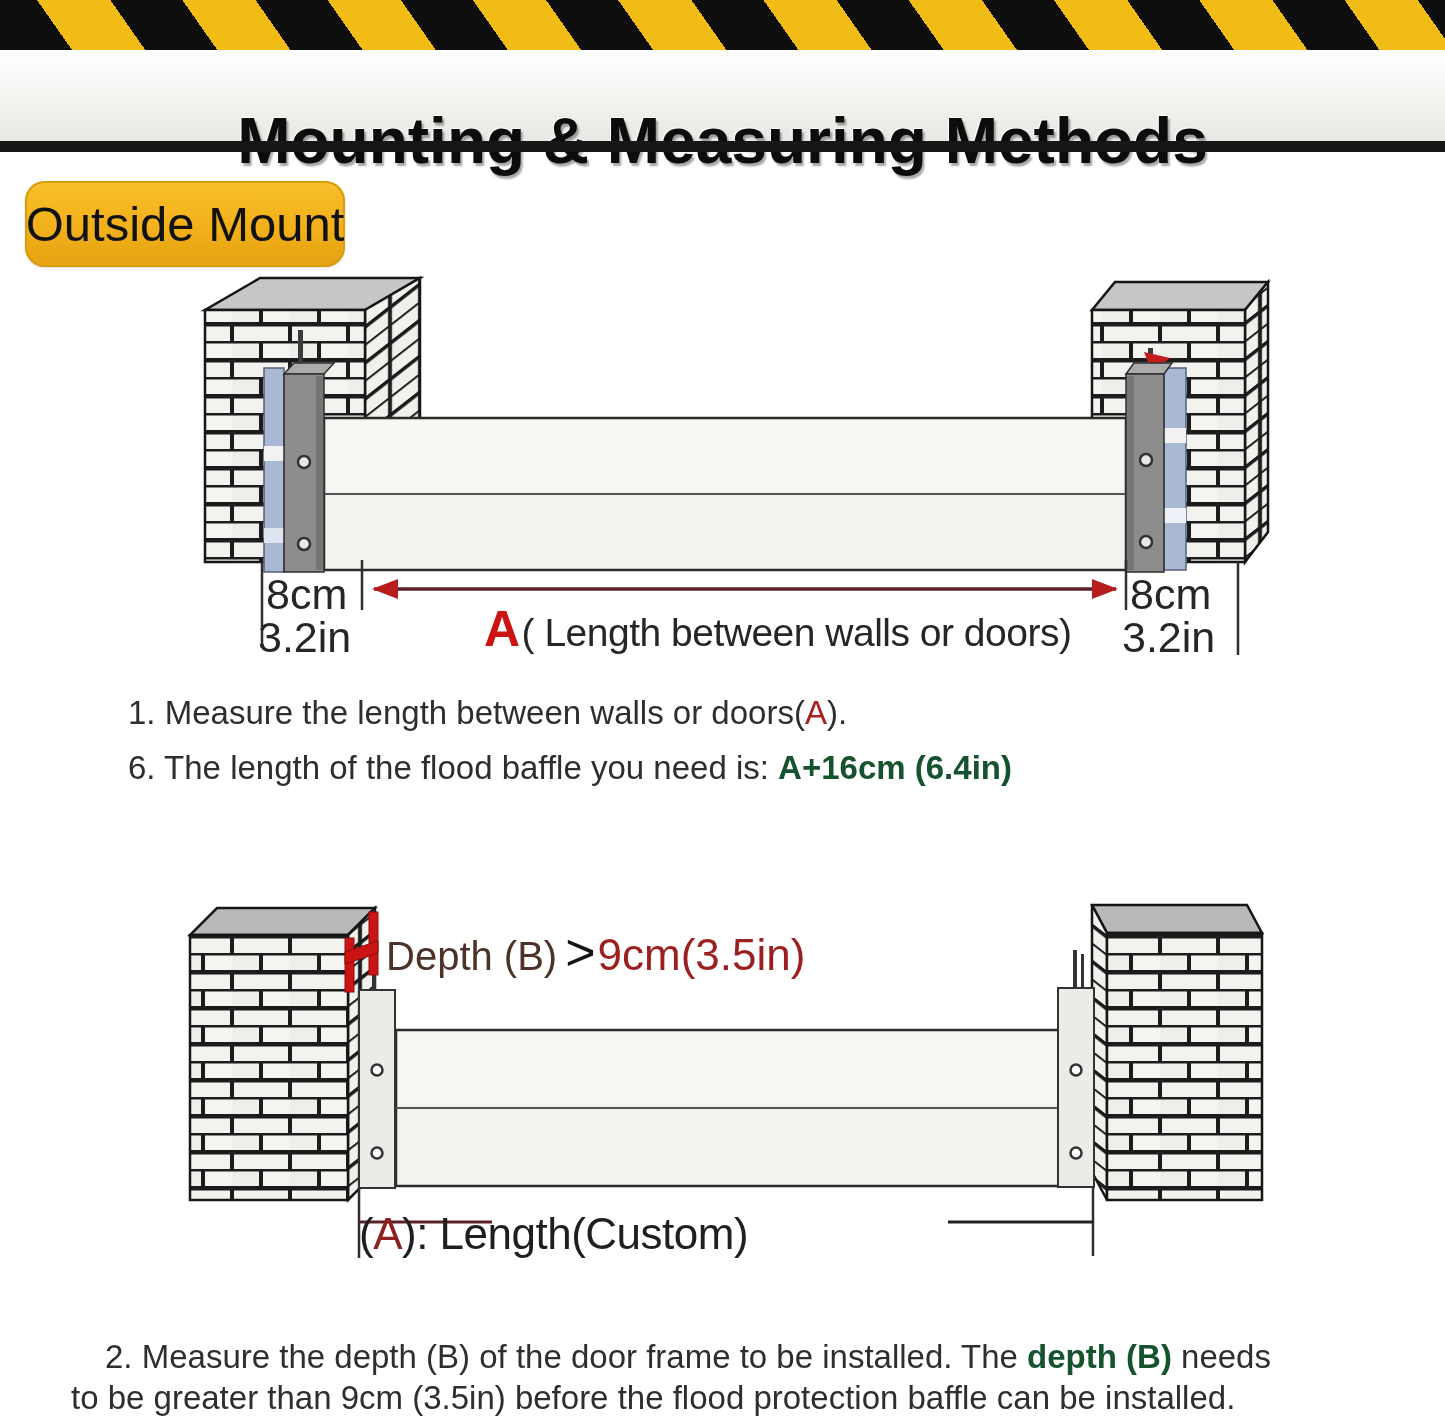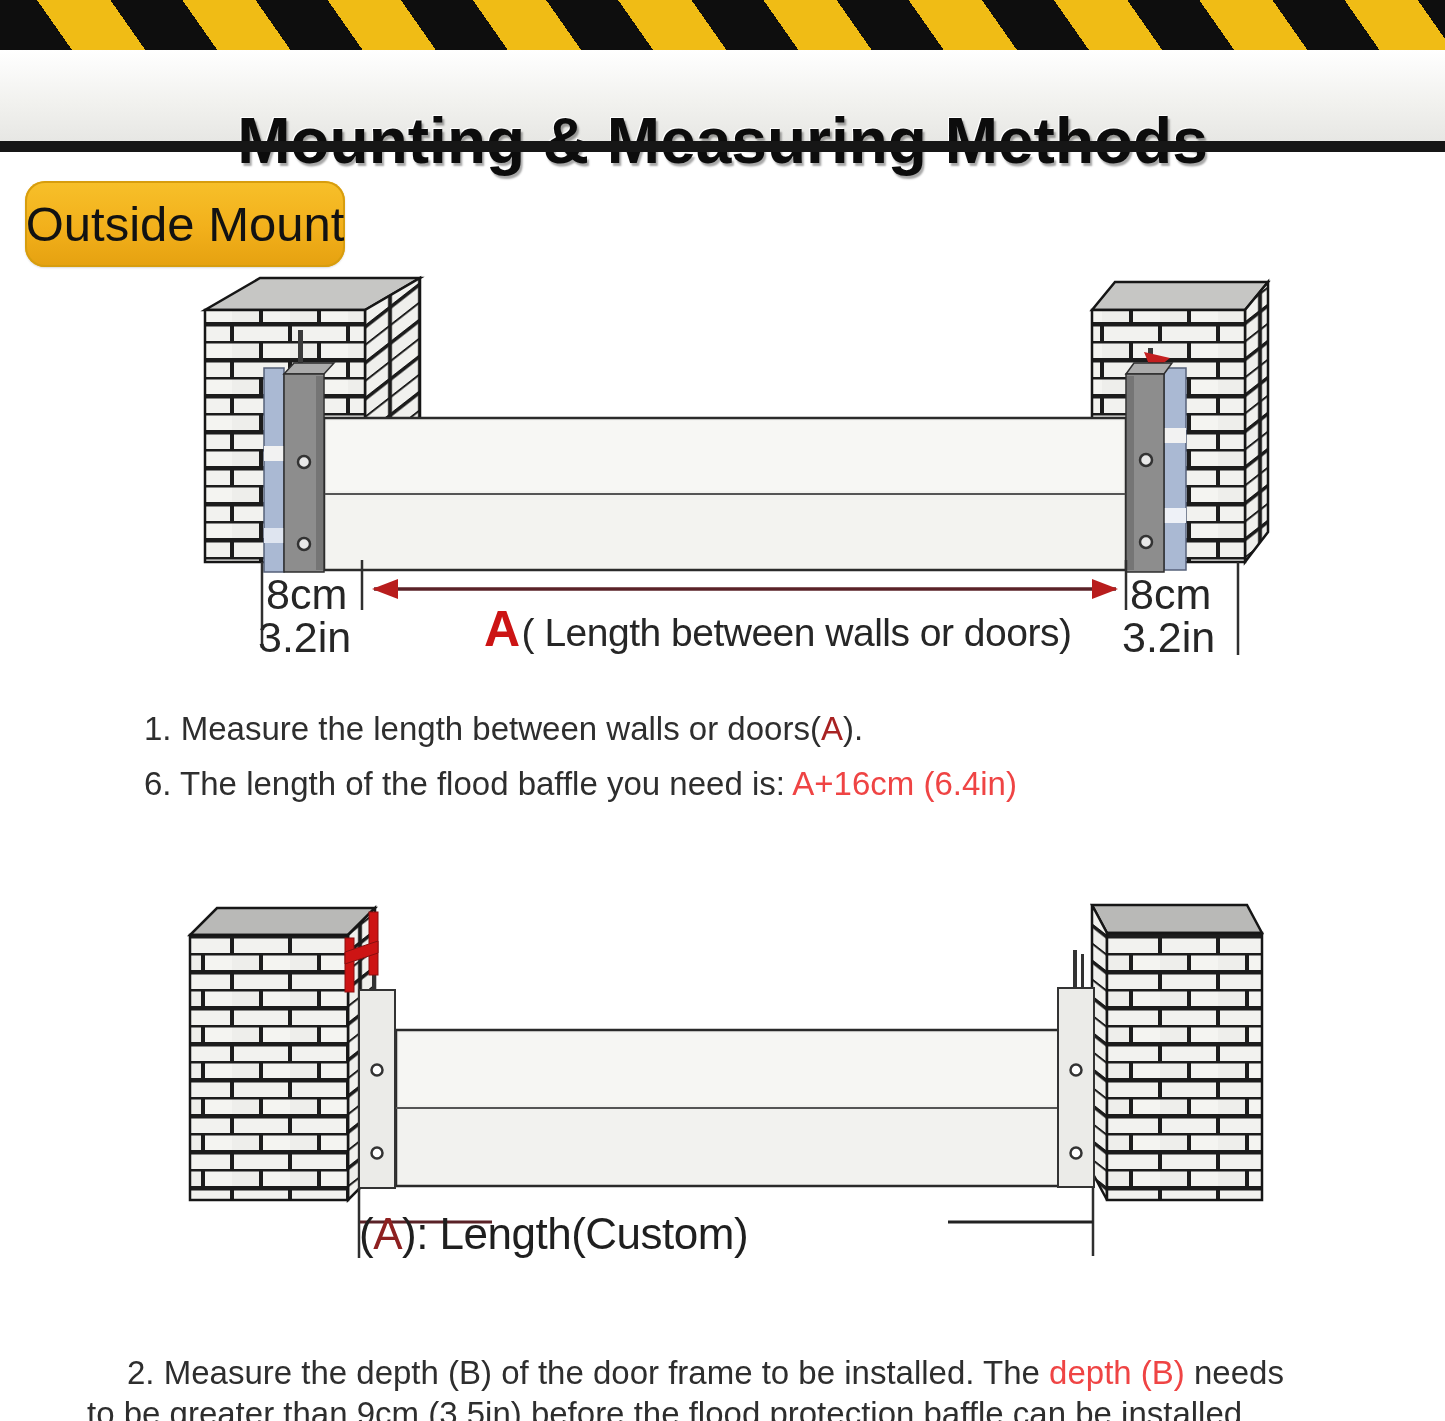--- a/index.html
+++ b/index.html
@@ -49,27 +49,27 @@
   #d1-span .a-big { font-size:50px; font-weight:bold; color:#cc1414; margin-right:2px; }
 
   #d2-depth { left:386px; top:922px; font-size:40px; color:#4d3228; }
   #d2-depth .gt  { font-size:52px; color:#141414; margin:0 2px 0 8px; }
   #d2-depth .val { font-size:44px; color:#9c1f1f; }
 
   #d2-length { left:359px; top:1209px; width:734px; text-align:left;
                font-size:44px; color:#1f1f1f; letter-spacing:-0.5px; }
   #d2-length .a-red { color:#8e2020; }
 
-  .instr { position:absolute; font-size:33px; color:#2e2e2e; white-space:nowrap; margin:16px; }
+  .instr { position:absolute; font-size:33px; color:#2e2e2e; white-space:nowrap; margin:0; }
   #o-i1 { left:128px; top:694px; }
   #o-i2 { left:128px; top:749px; }
   #i-i1 { left:96px;  top:1284px; }
-  #i-i2 { left:111px; top:1338px; }
+  #i-i2 { left:105px; top:1338px; }
   #i-i3 { left:71px;  top:1379px; }
-  .red-val { color:#ef4444; }
+  .red-val { color:#14532d;font-weight:bold; }
   .red-a   { color:#a82222; }
 </style>
 </head>
 <body>
 
 <div class="page">
 
   <div class="hazard"></div>
   <div class="title-band"></div>
   <h1 class="page-title">Mounting &amp; Measuring Methods</h1>
@@ -207,18 +207,19 @@
 
   <div class="t" id="d1-cm-l">8cm</div>
   <div class="t" id="d1-in-l">3.2in</div>
   <div class="t" id="d1-cm-r">8cm</div>
   <div class="t" id="d1-in-r">3.2in</div>
   <div class="t" id="d1-span"><span class="a-big">A</span><span>( Length between walls or doors)</span></div>
 
   <p class="instr" id="o-i1"><span>1. Measure the length between walls or doors(</span><span class="red-a">A</span><span>).</span></p>
   <p class="instr" id="o-i2"><span>6. The length of the flood baffle you need is: </span><span class="red-val">A+16cm (6.4in)</span></p>
 
+  <div class="t" id="d2-depth"><span>Depth (B)</span><span class="gt">&gt;</span><span class="val">9cm(3.5in)</span></div>
   <div class="t" id="d2-length"><span>(</span><span class="a-red">A</span><span>): Length(Custom)</span></div>
 
   <p class="instr" id="i-i2"><span>2. Measure the depth (B) of the door frame to be installed. The </span><span class="red-val">depth (B)</span><span> needs</span></p>
   <p class="instr" id="i-i3">to be greater than 9cm (3.5in) before the flood protection baffle can be installed.</p>
 
 </div>
 
 </body></html>

